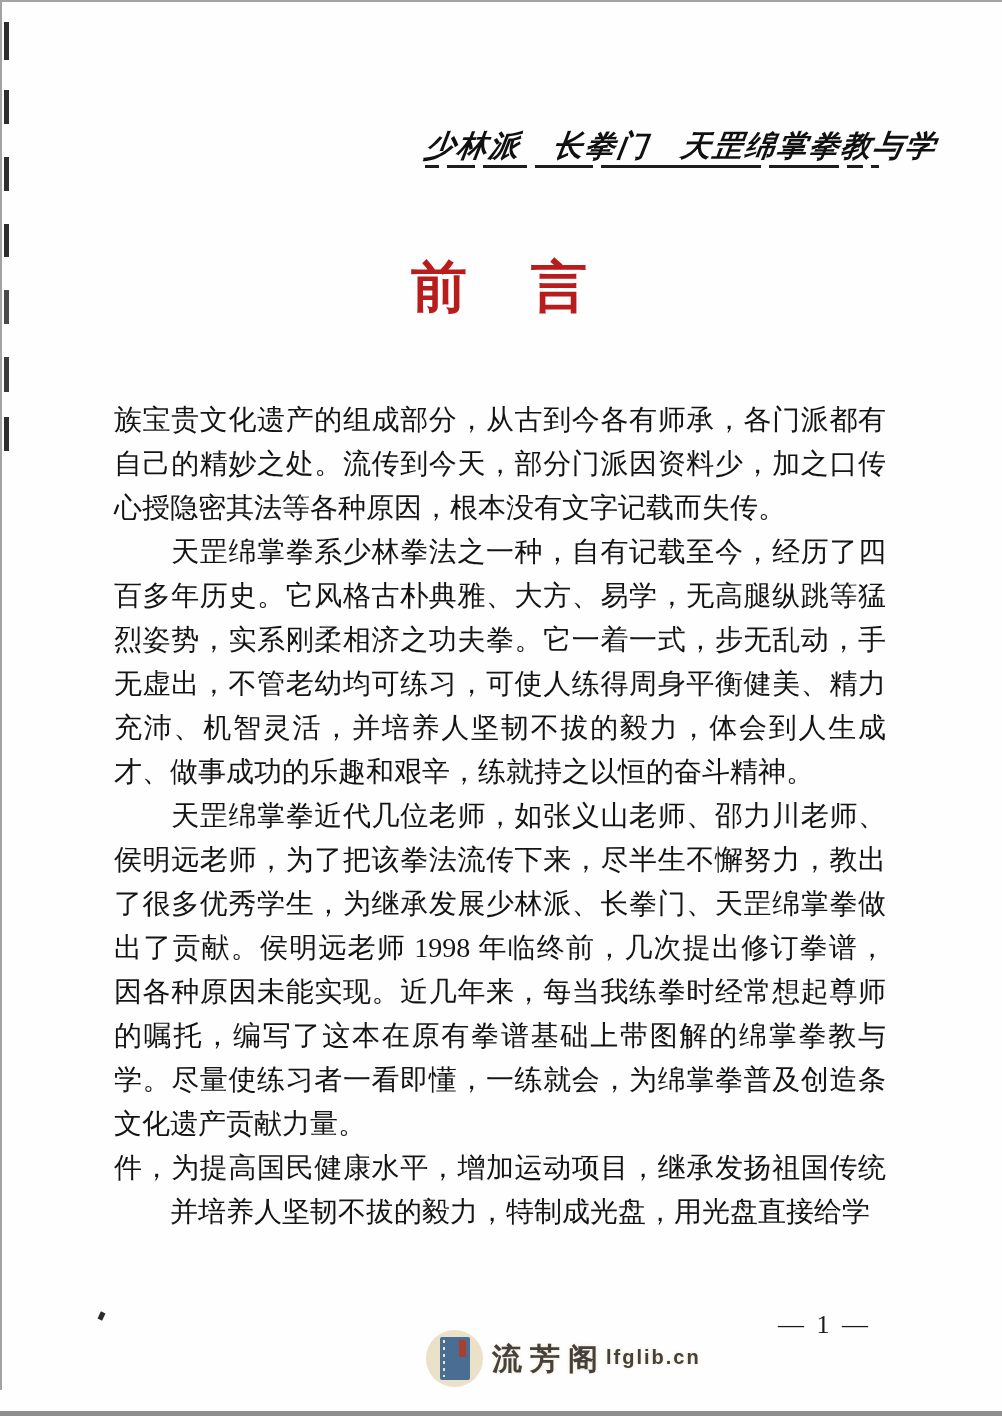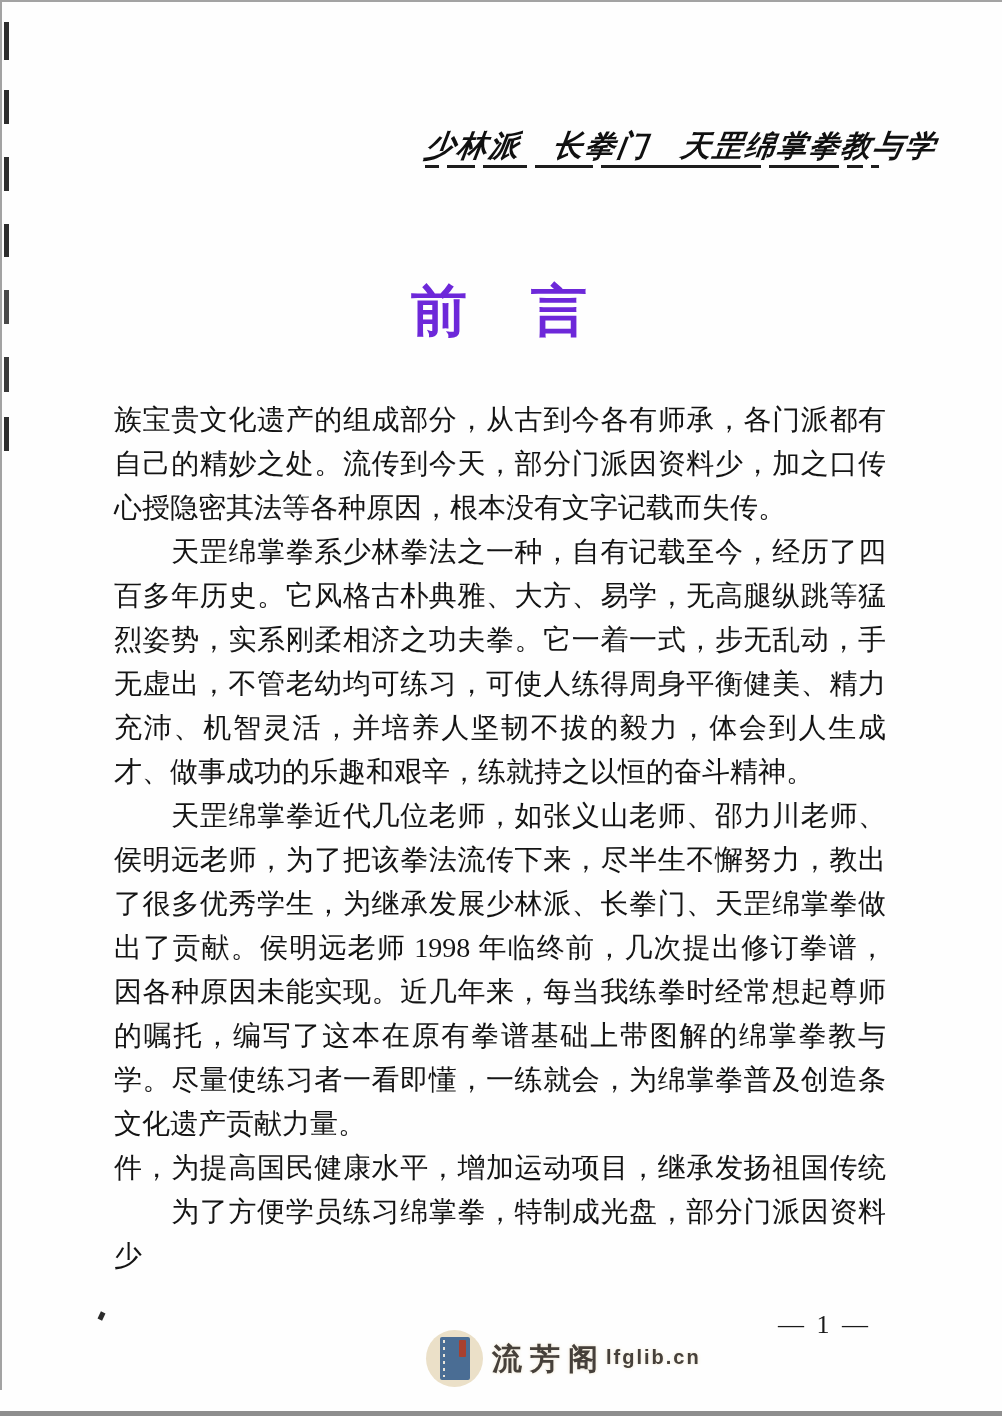--- a/index.html
+++ b/index.html
@@ -20,22 +20,22 @@
     transform:skewX(-8deg);color:#101010;white-space:nowrap;
   }
   .header-underline{
     position:absolute;left:425px;top:165px;width:456px;height:3px;
     display:flex;gap:8px;align-items:stretch;
   }
   .header-underline div{height:3px;background:#1d1d1d;}
   
   .page-title{
     position:absolute;left:115px;top:256px;width:772px;text-align:center;
-    font-size:56px;font-weight:bold;line-height:1.1;color:#6d28d9;
-    font-family:"Liberation Sans","DejaVu Sans",sans-serif;letter-spacing:4px;white-space:pre;margin-top:24px;
+    font-size:56px;font-weight:bold;line-height:1.1;color:#b91c1c;
+    font-family:"Liberation Sans","DejaVu Sans",sans-serif;letter-spacing:4px;white-space:pre;
   }
   
   .body-text{
     position:absolute;left:114px;top:398px;width:772px;
     font-size:28px;color:#141414;
   }
   .body-text .line{
     height:44px;line-height:44px;
     text-align:justify;text-align-last:justify;white-space:normal;
   }
@@ -112,21 +112,21 @@
       <div class="line last">才、做事成功的乐趣和艰辛，练就持之以恒的奋斗精神。</div>
       <div class="line">　　天罡绵掌拳近代几位老师，如张义山老师、邵力川老师、</div>
       <div class="line">侯明远老师，为了把该拳法流传下来，尽半生不懈努力，教出</div>
       <div class="line">了很多优秀学生，为继承发展少林派、长拳门、天罡绵掌拳做</div>
       <div class="line">出了贡献。侯明远老师 1998 年临终前，几次提出修订拳谱，</div>
       <div class="line">因各种原因未能实现。近几年来，每当我练拳时经常想起尊师</div>
       <div class="line">的嘱托，编写了这本在原有拳谱基础上带图解的绵掌拳教与</div>
       <div class="line">学。尽量使练习者一看即懂，一练就会，为绵掌拳普及创造条</div>
       <div class="line last">文化遗产贡献力量。</div>
       <div class="line">件，为提高国民健康水平，增加运动项目，继承发扬祖国传统</div>
-      <div class="line last">　　为了方便学员练习绵掌拳，特制成光盘，部分门派因资料少</div>
+      <div class="line last">　　并培养人坚韧不拔的毅力，特制成光盘，用光盘直接给学</div>
     </div>
 
   <div class="page-number">— 1 —</div>
 
   <div class="watermark">
     <div class="wm-circle">
       <div class="wm-book">
         <div class="wm-stitch"></div>
         <div class="wm-label"></div>
       </div>

